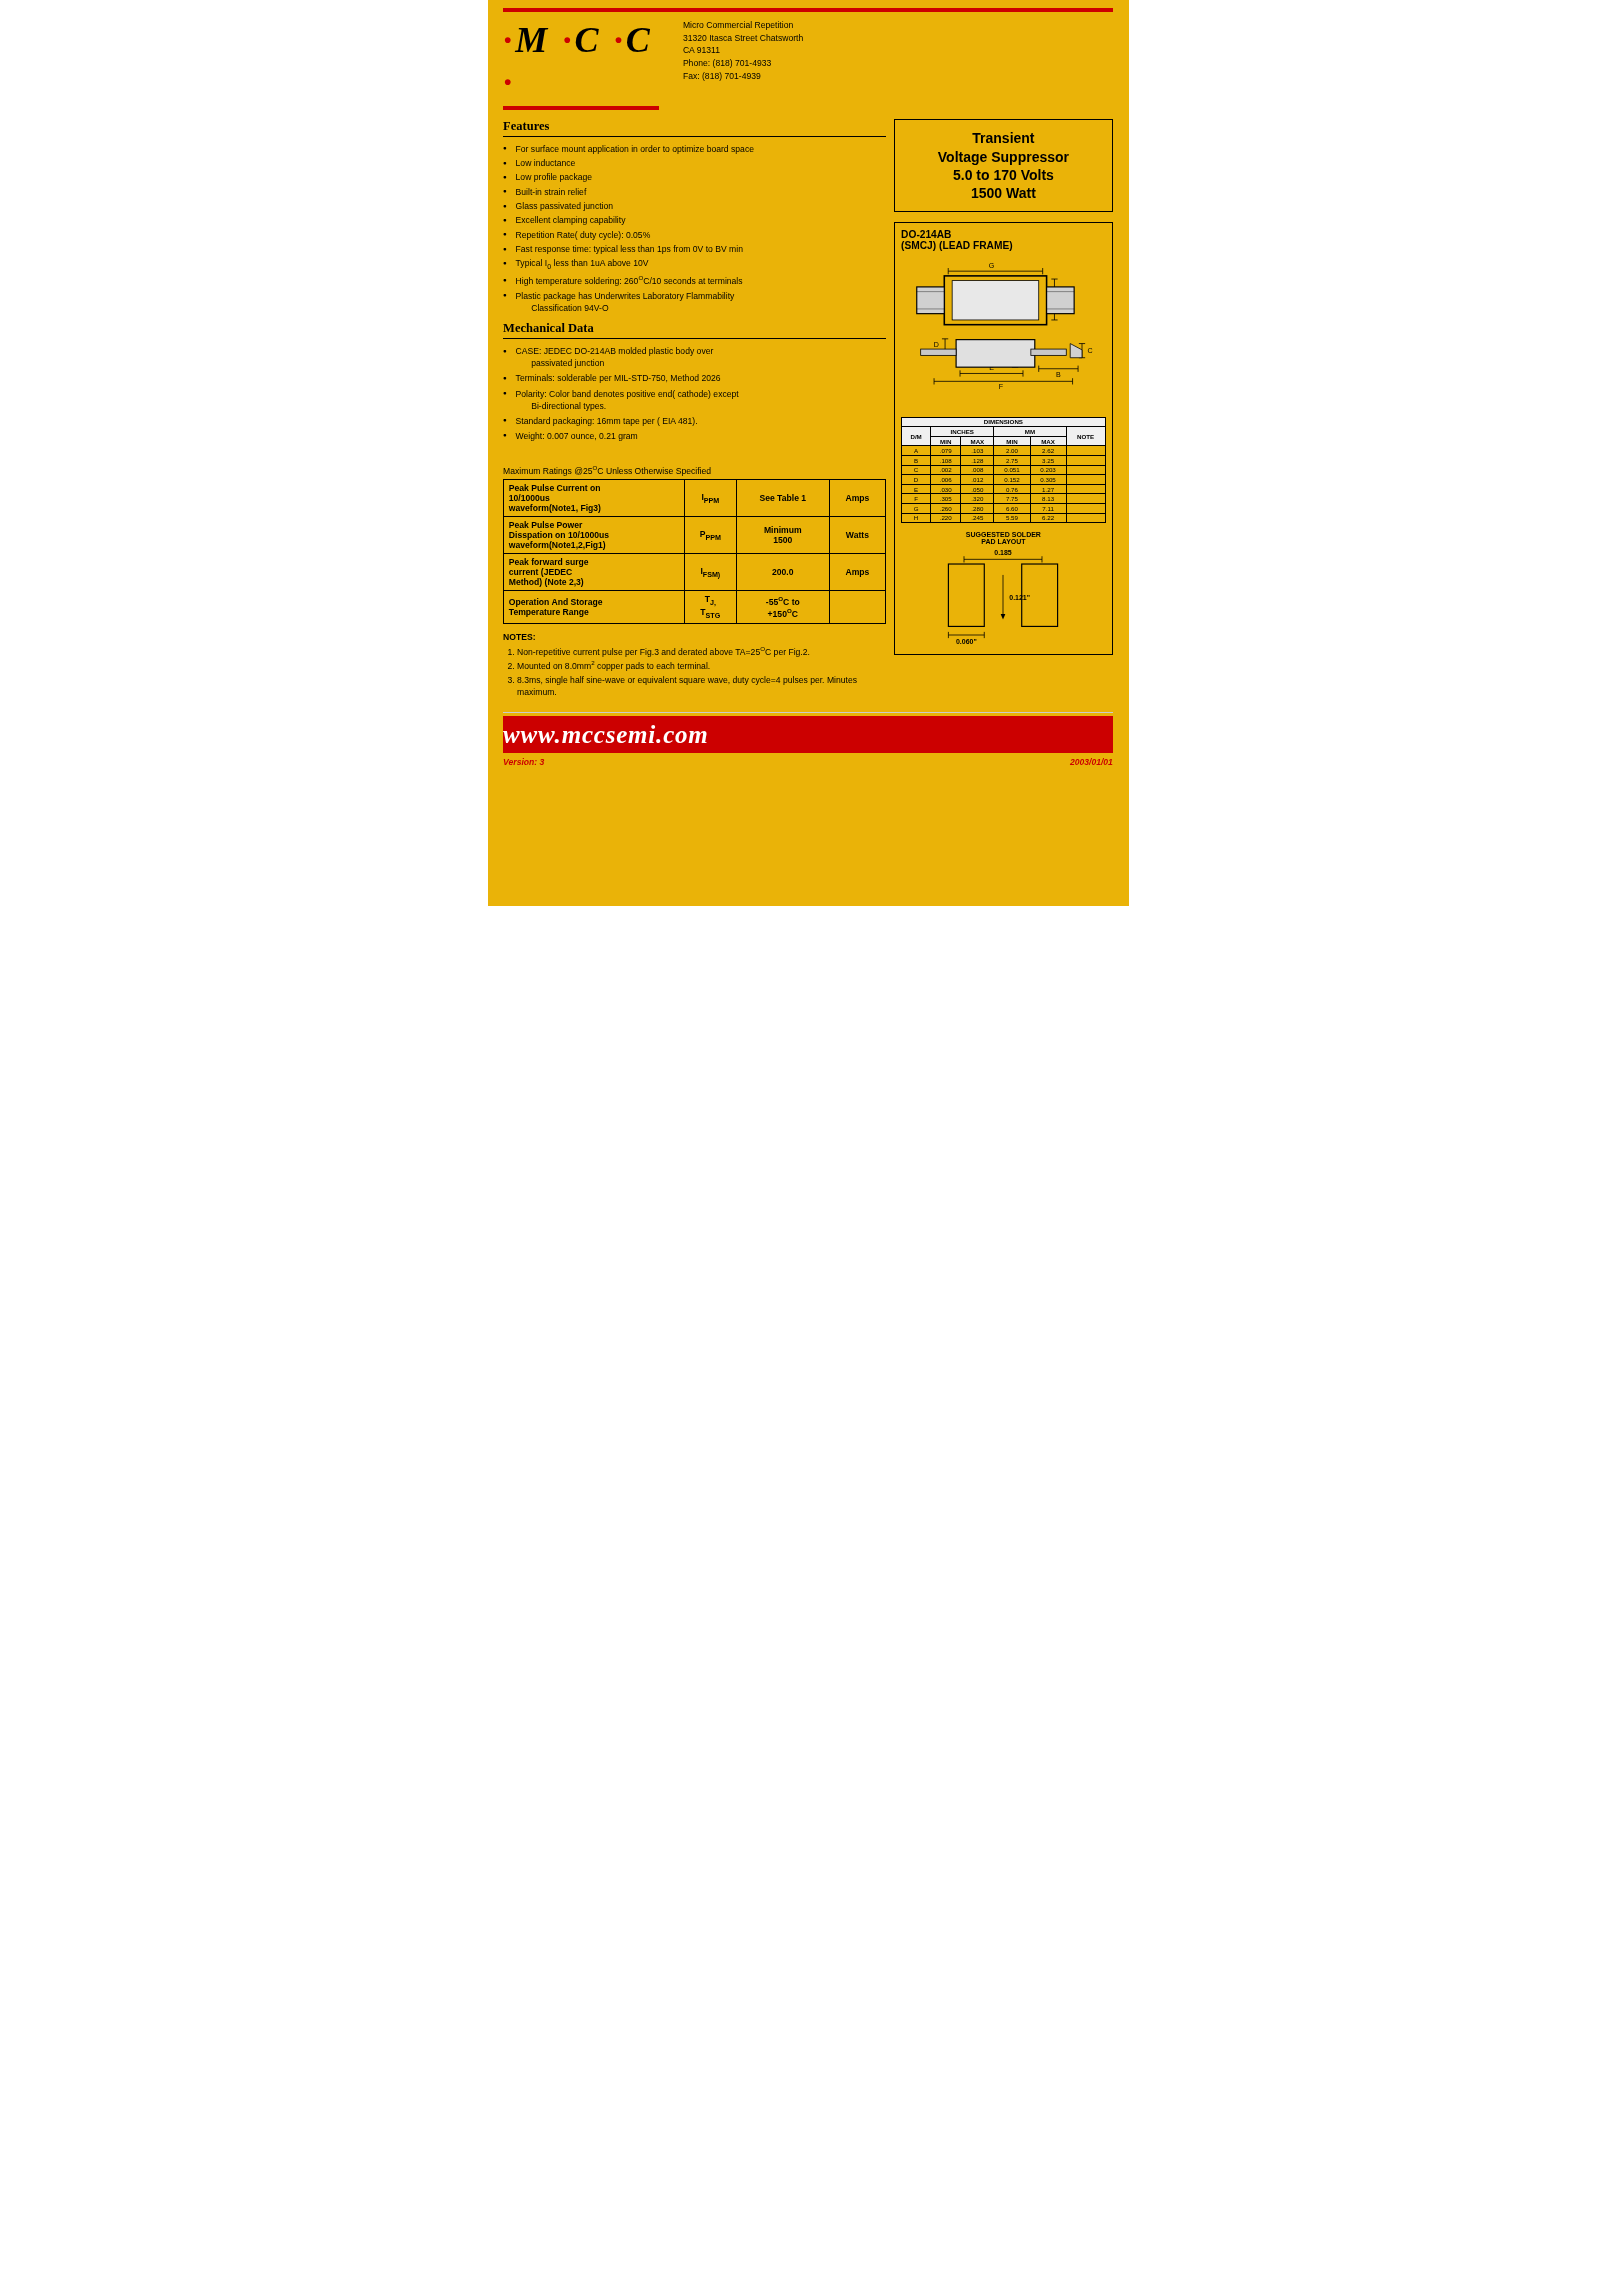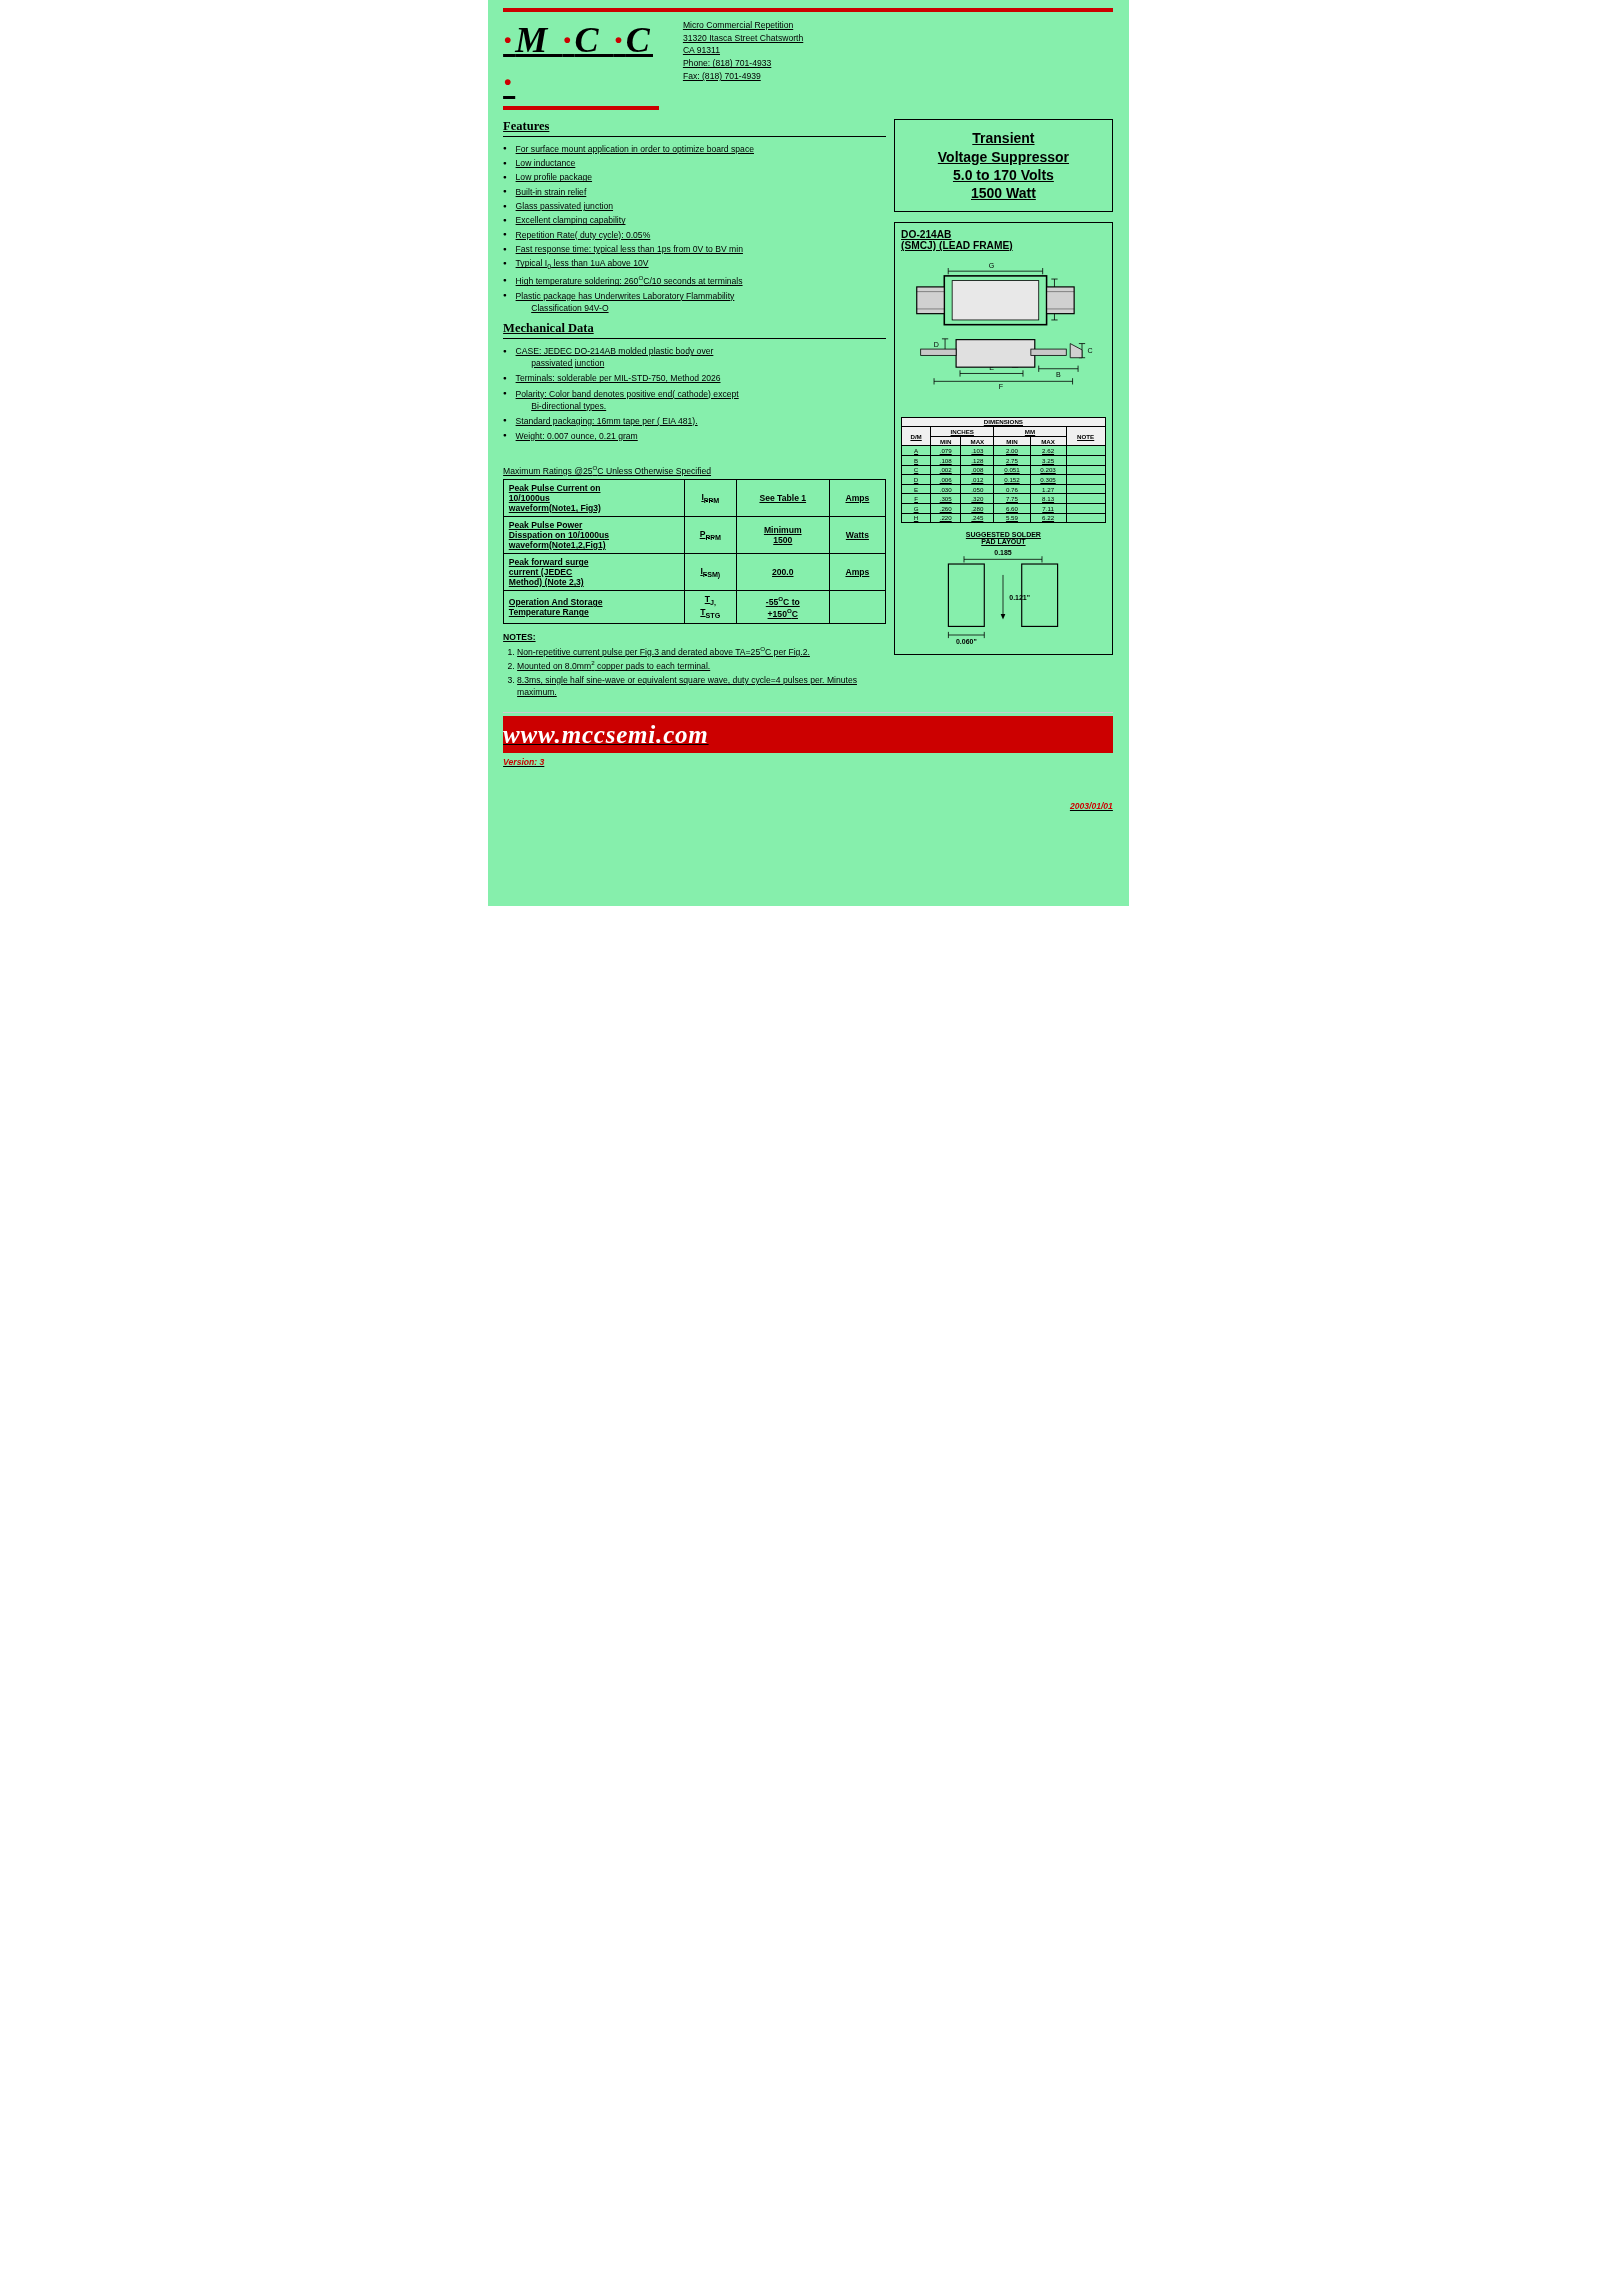--- a/index.html
+++ b/index.html
@@ -8,24 +8,23 @@
       background: #fff;
       color: #000;
       width: 641px;
       margin: 0 auto;
       padding: 0;
       font-size: 9.4px;
     }
     .page {
       width: 641px;
       min-height: 906px;
-      background: #86efac;
+      background: #eab308;
       padding: 7.8px 15.6px;
       position: relative;
-      text-decoration: underline;
     }
     
     .top-red-bar {
       height: 4.7px;
       background: #cc0000;
       width: 100%;
       margin-bottom: 6.2px;
     }
     
     .header {
@@ -225,21 +224,21 @@
       font-family: 'Times New Roman', serif;
       letter-spacing: 0.8px;
     }
     .footer-line {
       display: flex;
       justify-content: space-between;
       padding: 3.1px 0;
       font-size: 8.6px;
     }
     .footer-line .version { color: #cc0000; font-style: italic; font-weight: bold; text-align: right; }
-    .footer-line .date { color: #cc0000; font-style: italic; font-weight: bold; margin-top: 44px; }
+    .footer-line .date { color: #cc0000; font-style: italic; font-weight: bold; }
 
     sup { font-size: 6.2px; }
     .indent { margin-left: 15.6px; }
   </style>
 </head>
 <body>
 
 <div class="page">
 
   <div class="top-red-bar"></div>

